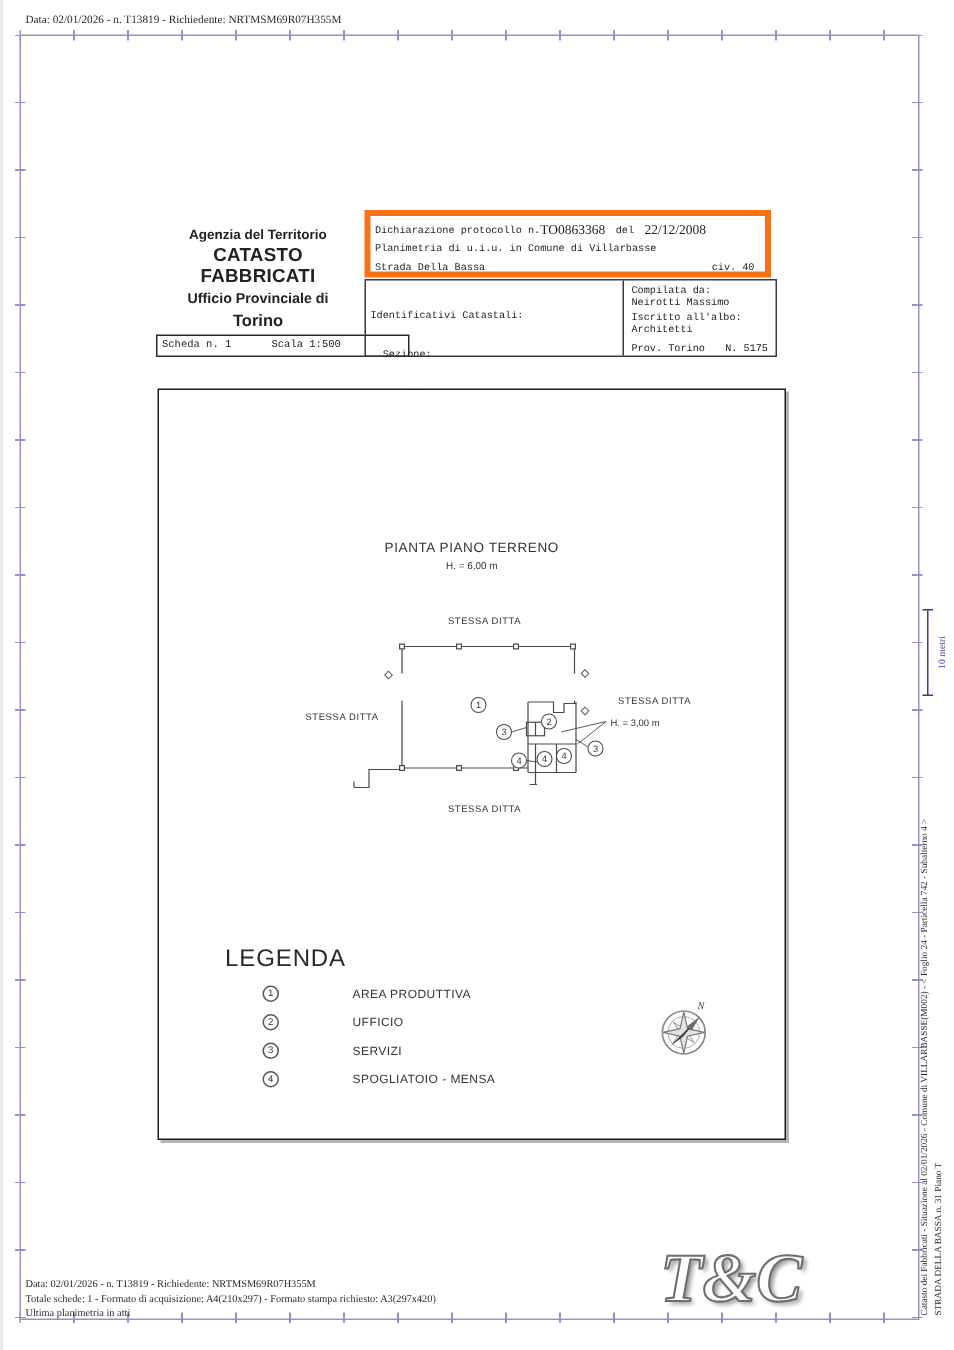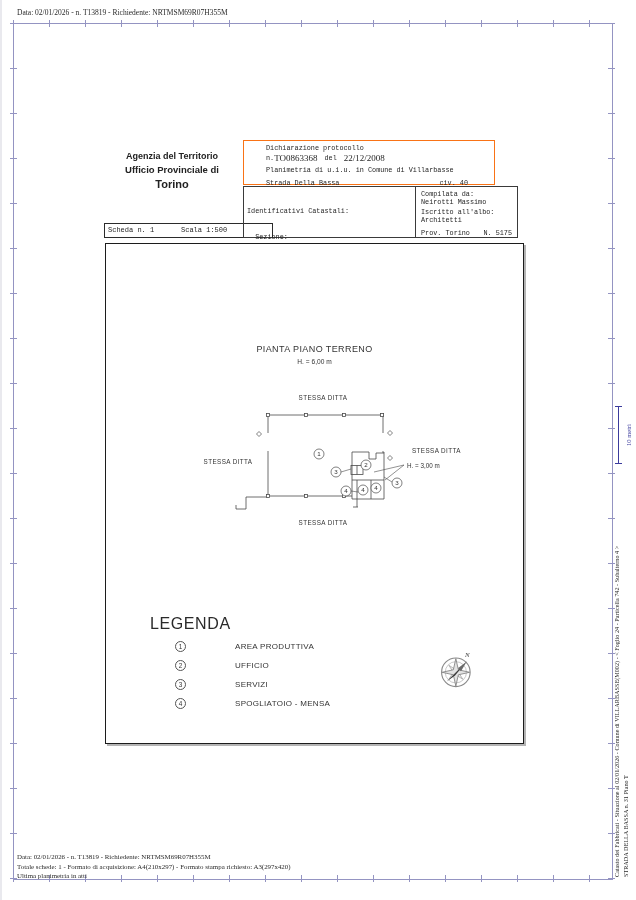--- a/index.html
+++ b/index.html
@@ -31,35 +31,35 @@
   .agency .a2{font-size:12.5px;margin-top:2px;letter-spacing:0.2px;}
   .agency .a3{font-size:9.5px;margin-top:3px;}
   .agency .a4{font-size:11px;margin-top:3px;}
 
   .mono{font-family:"Liberation Mono","DejaVu Sans Mono",monospace;}
   .scheda{left:104px;top:223px;width:134px;height:13px;border:1px solid #2b2b2b;font-size:7px;line-height:13px;padding-left:33px;}
   .scheda .s1{position:absolute;left:3px;top:0;}
   .scheda .s2{position:absolute;left:76px;top:0;}
 
   
-  .decl{left:243px;top:140px;width:252px;height:45px;border:1px solid #f97316;font-size:6.8px;padding:3px 22px;box-sizing:border-box;}
+  .decl{left:243px;top:140px;width:271px;height:45px;border:4px solid #f97316;font-size:6.8px;padding:3px 3px;box-sizing:border-box;}
   .decl .row2{margin-top:4px;}
   .decl .row3{margin-top:5px;display:flex;justify-content:space-between;padding-right:4px;}
   .fill-value{font-family:"Liberation Serif",serif;font-size:9px;position:relative;top:1px;}
   .gap-l{margin-left:7px;}
 
   
   .idbox{left:243px;top:186px;width:275px;height:52px;border:1px solid #3a3a3a;display:flex;box-sizing:border-box;font-size:6.8px;}
   .id-left{width:168px;border-right:1px solid #3a3a3a;padding:2.5px 0 0 3px;line-height:8.7px;white-space:pre;}
   .id-right{flex:1;padding:2.5px 5px 0 5px;line-height:8.5px;}
   .id-right .r3{margin-top:1px;}
   .prov-row{margin-top:4px;display:flex;justify-content:space-between;}
 
   
-  .planbox{left:105px;top:243px;width:417px;height:499px;border:1.5px solid #1c1c1c;background:#fff;box-shadow:2px 2px 0 #b4b4b4;}
+  .planbox{left:105px;top:259px;width:417px;height:499px;border:1.5px solid #1c1c1c;background:#fff;box-shadow:2px 2px 0 #b4b4b4;}
   .plan-title{top:100px;left:0;width:100%;text-align:center;font-size:9px;color:#333;letter-spacing:0.4px;}
   .plan-h{top:114px;left:0;width:100%;text-align:center;font-size:6.6px;color:#333;}
   .plan-svg{left:0;top:0;}
 
   
   .legend{left:44px;top:371px;}
   .legend-title{font-size:16px;color:#2a2a2a;letter-spacing:0.6px;}
   .legend-item{display:flex;align-items:center;margin-top:8px;margin-left:25px;gap:45px;}
   .lnum{width:9px;height:9px;border:1px solid #555;border-radius:50%;font-size:6.4px;line-height:9px;text-align:center;color:#333;flex:0 0 auto;}
   .llabel{font-size:8px;color:#333;margin-left:4px;letter-spacing:0.3px;}
@@ -89,20 +89,21 @@
 <div class="abs frame"></div>
 <div class="abs ticks-h ticks-top"></div>
 <div class="abs ticks-h ticks-bottom"></div>
 <div class="abs ticks-v ticks-left"></div>
 <div class="abs ticks-v ticks-right"></div>
 
 <div class="abs serif top-margin-text">Data: 02/01/2026 - n. T13819 - Richiedente: NRTMSM69R07H355M</div>
 
 <div class="abs agency">
   <div class="a1">Agenzia del Territorio</div>
+  <div class="a2">CATASTO FABBRICATI</div>
   <div class="a3">Ufficio Provinciale di</div>
   <div class="a4">Torino</div>
 </div>
 
 <div class="abs scheda mono">
   <span class="s1">Scheda n. 1</span>
   <span class="s2">Scala 1:500</span>
 </div>
 
 <div class="abs decl mono">
@@ -246,13 +247,14 @@
   <div>STRADA DELLA BASSA n. 31 Piano T</div>
 </div>
 
 <div class="abs serif footer">
   <div>Data: 02/01/2026 - n. T13819 - Richiedente: NRTMSM69R07H355M</div>
   <div>Totale schede: 1 - Formato di acquisizione: A4(210x297)  - Formato stampa richiesto: A3(297x420)</div>
   <div>Ultima planimetria in atti</div>
 </div>
 
 <div class="abs logo">
+  <div class="logo-main">T&amp;C</div>
 </div>
 
 </body></html>

